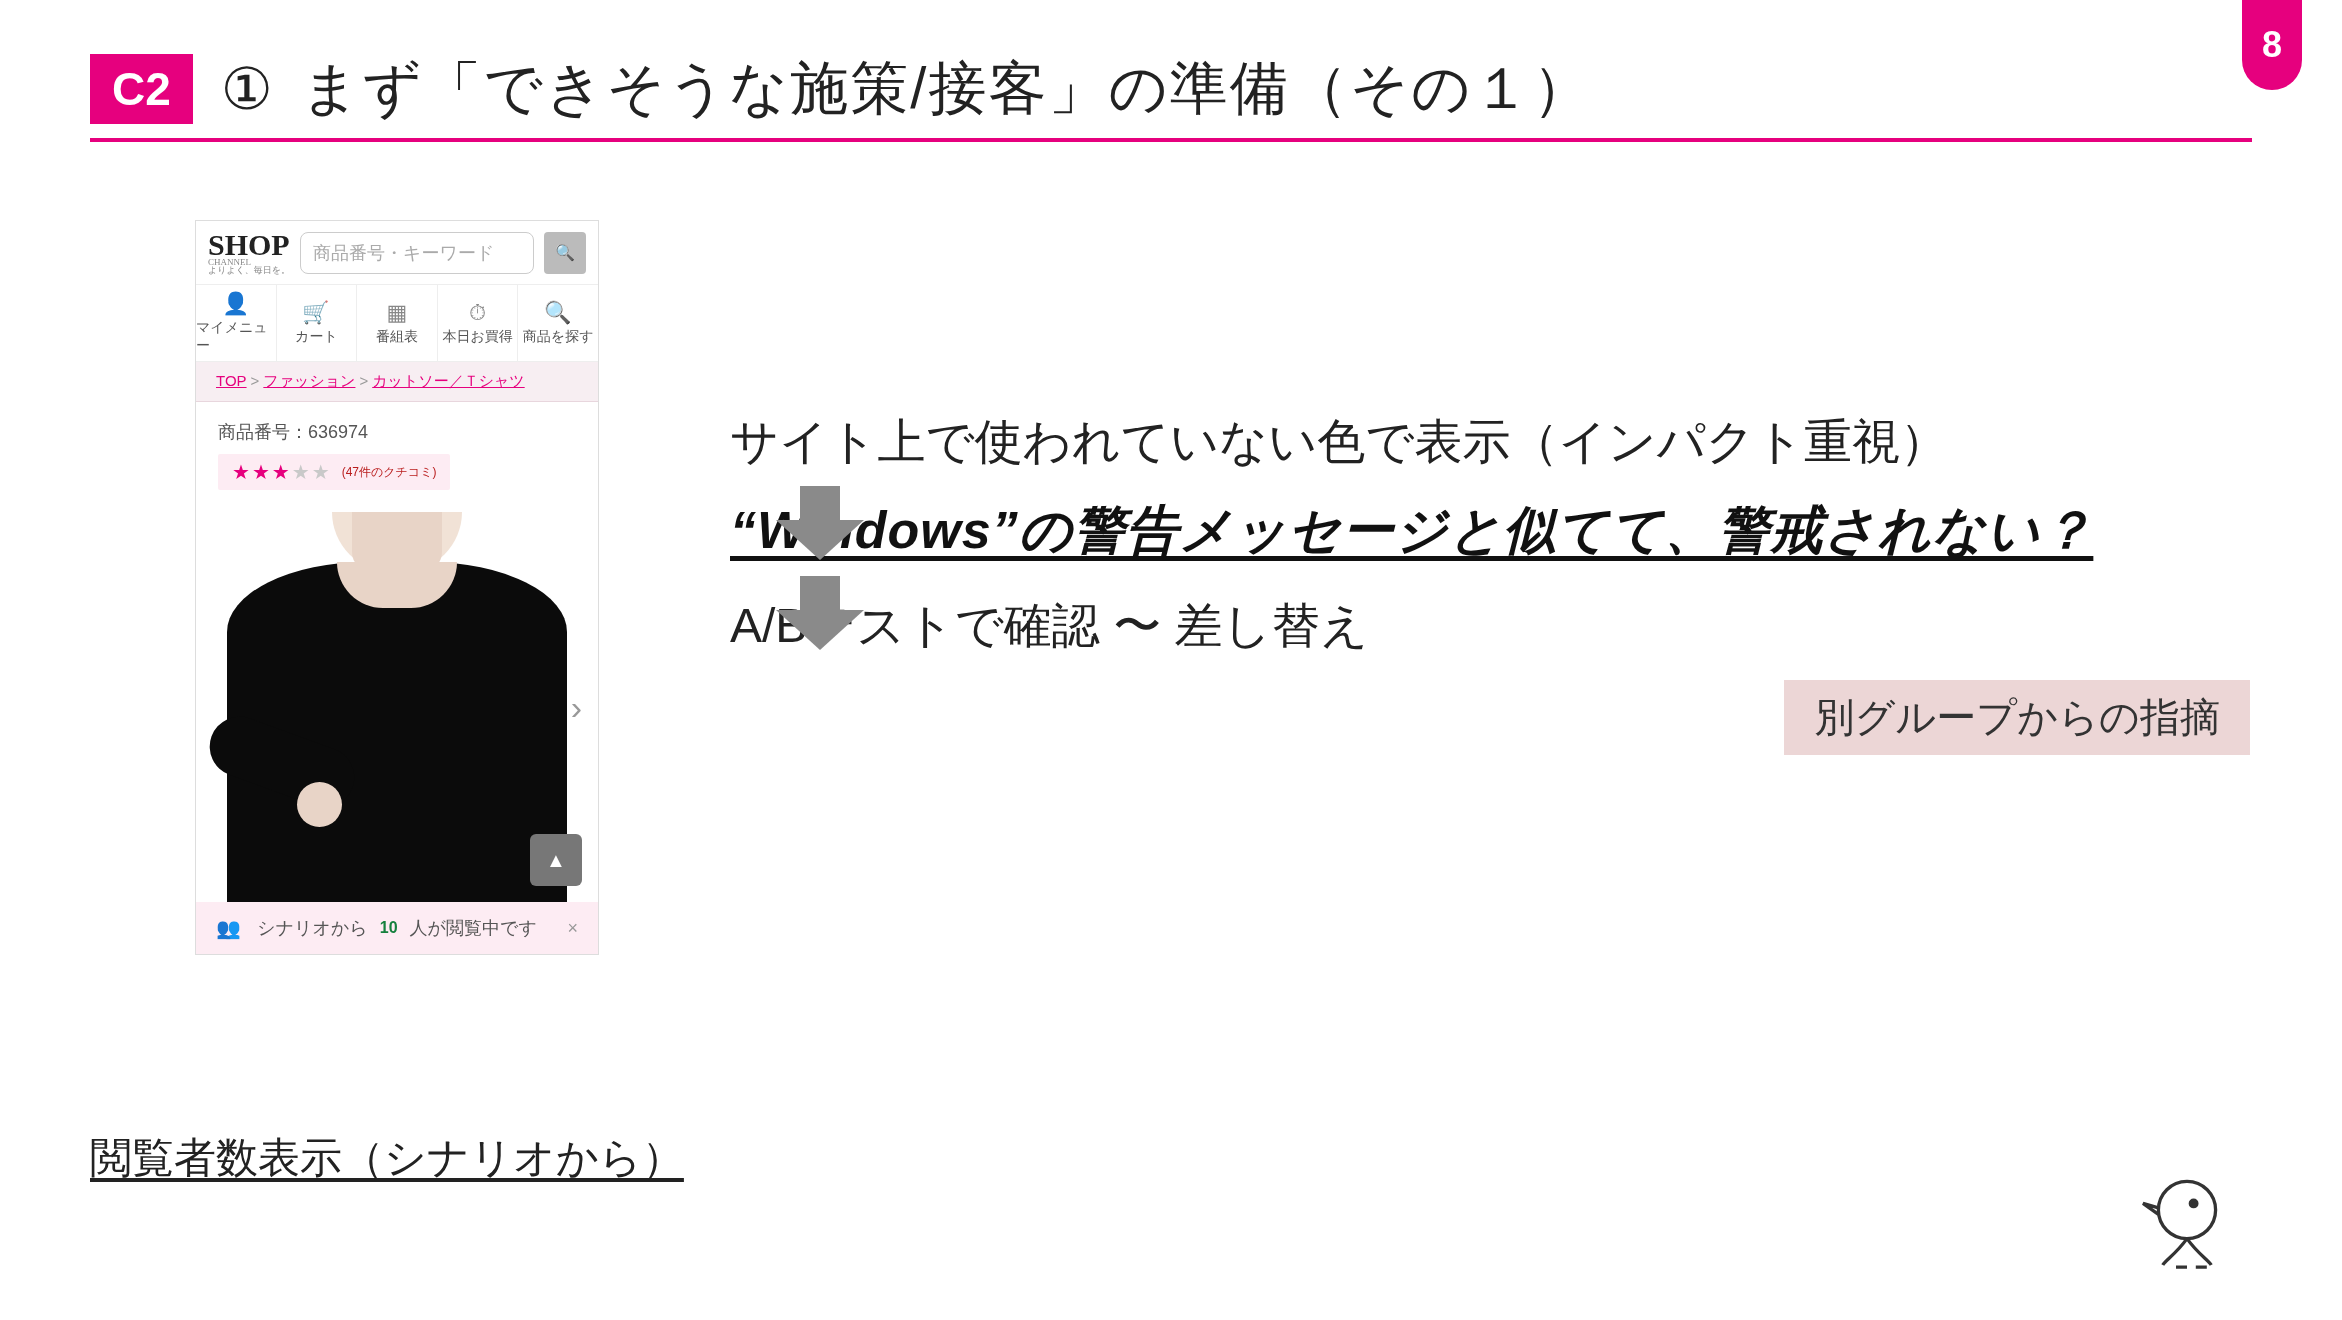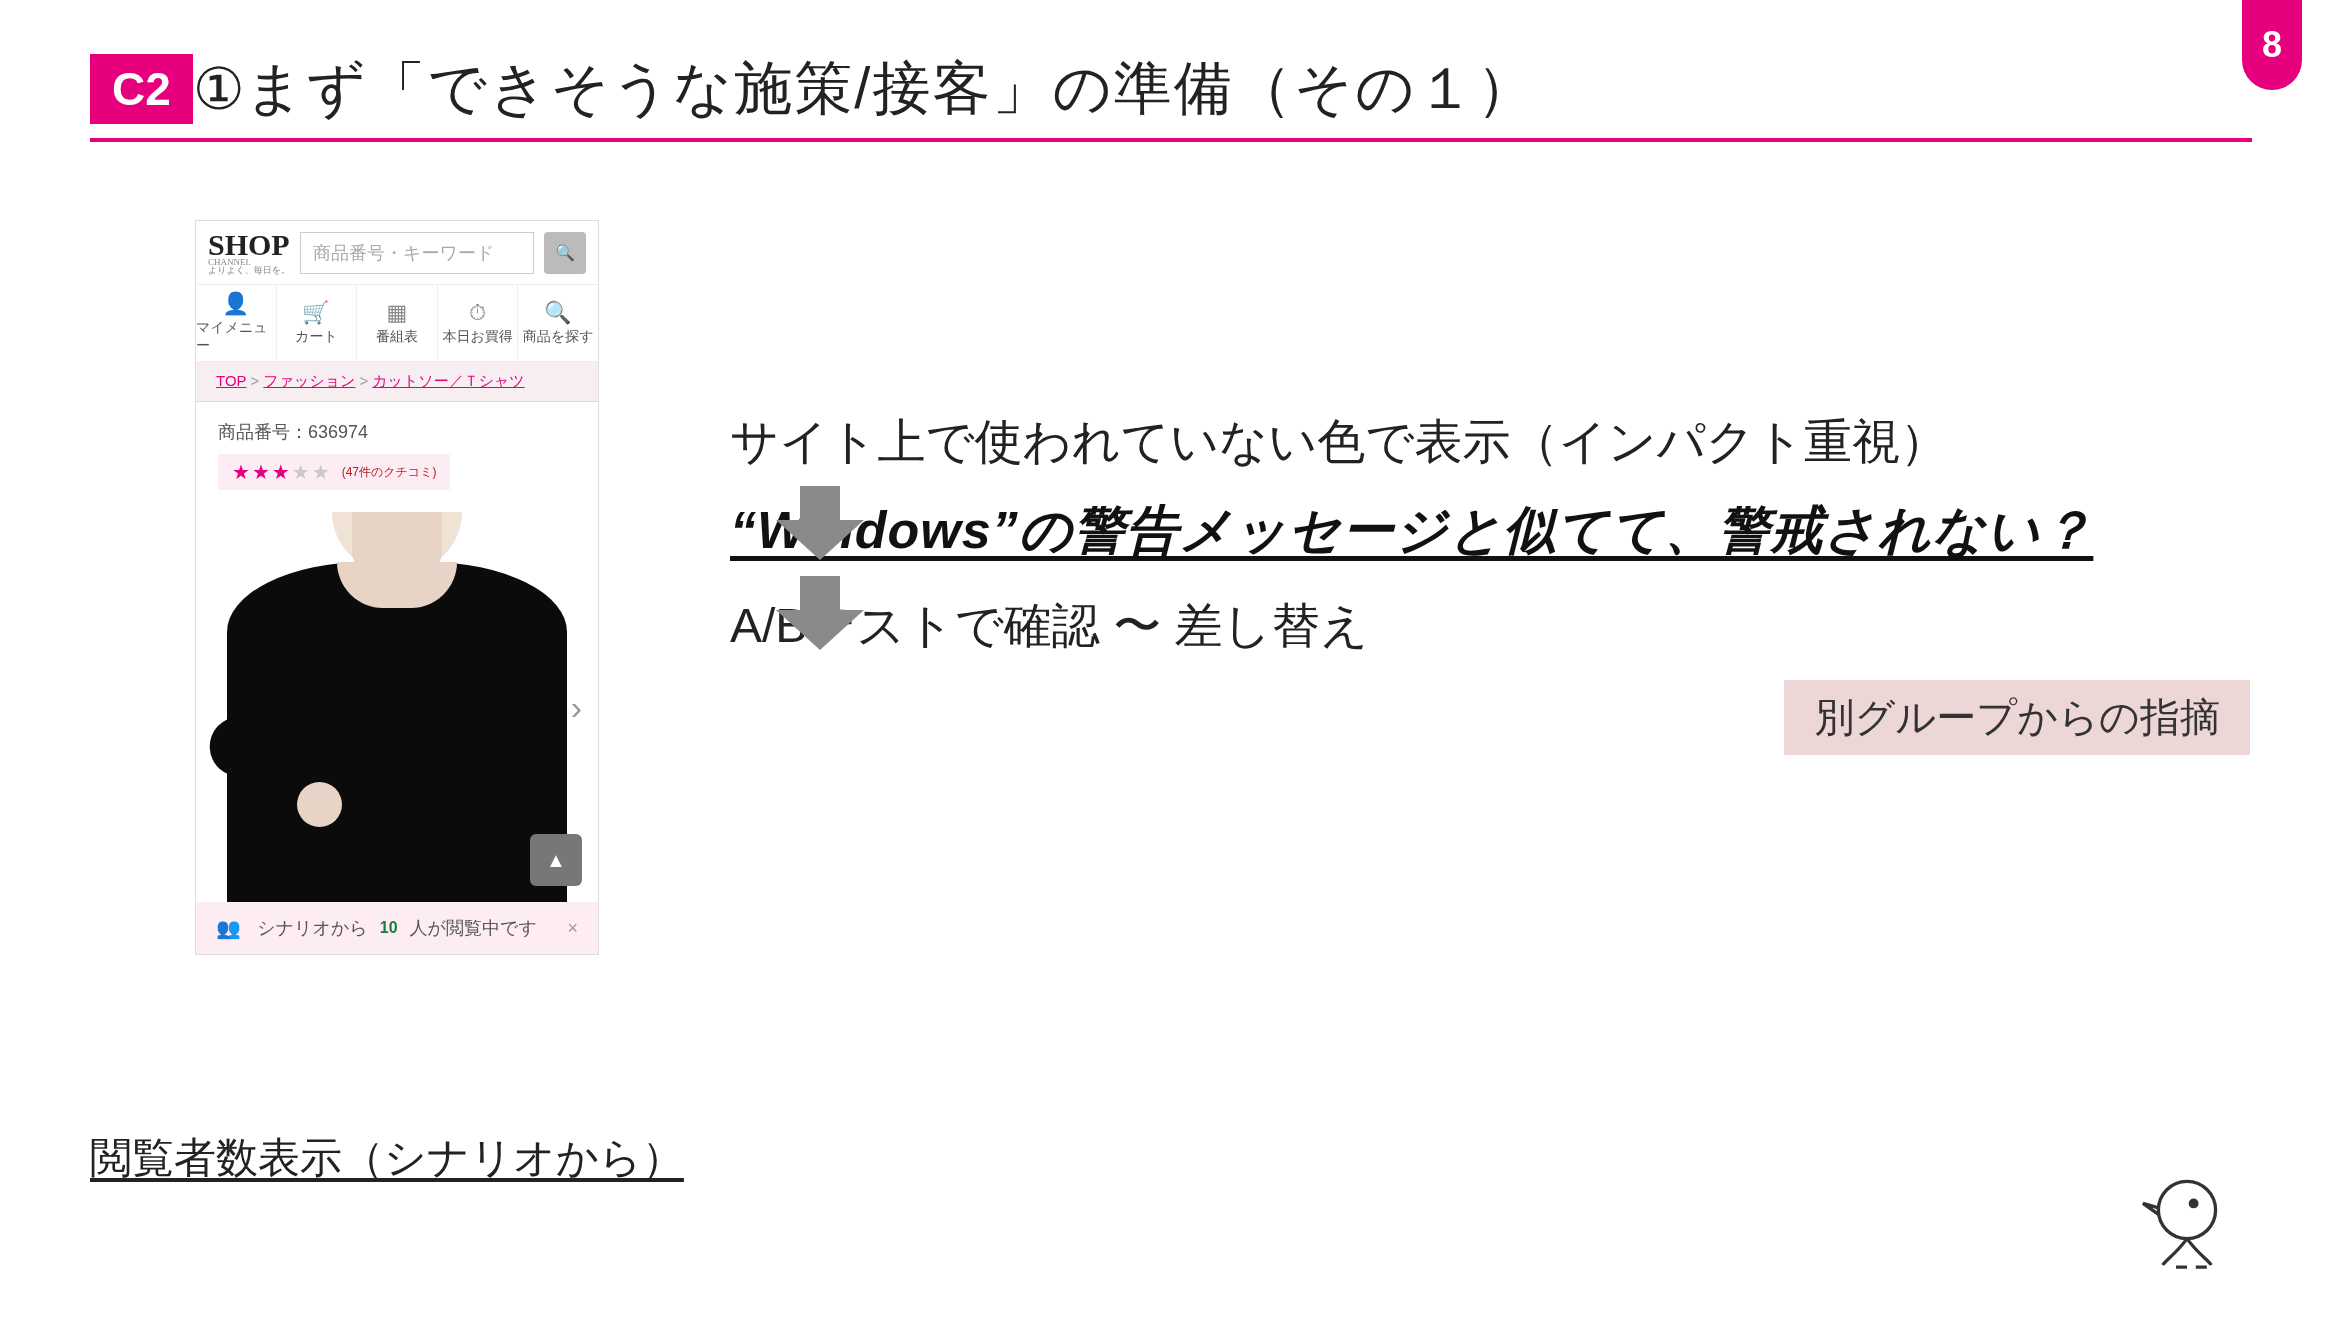--- a/index.html
+++ b/index.html
@@ -1,29 +1,29 @@
 <!DOCTYPE html>
 <html><head>
 <meta charset="utf-8">
 <style>
   * { box-sizing: border-box; margin: 0; padding: 0; }
   html, body { width: 2342px; height: 1320px; background: #fff; font-family: "Hiragino Sans", "Yu Gothic", "Meiryo", sans-serif; color: #222; position: relative; }
 
   .page-number { position: absolute; top: 0; right: 40px; width: 60px; height: 90px; background: #e6007e; border-bottom-left-radius: 30px; border-bottom-right-radius: 30px; color: #fff; font-size: 36px; font-weight: 600; display: flex; align-items: center; justify-content: center; }
 
-  .title-bar { position: absolute; top: 50px; left: 90px; right: 90px; display: flex; align-items: center; padding-bottom: 10px; border-bottom: 4px solid #e6007e; }
+  .title-bar { position: absolute; top: 50px; left: 90px; right: 90px; display: flex; align-items: center; gap: 28px; padding-bottom: 10px; border-bottom: 4px solid #e6007e; }
   .badge { background: #e6007e; color: #fff; font-size: 46px; font-weight: 700; padding: 8px 22px; }
   .circled { font-size: 58px; color: #222; }
   .title-text { font-size: 58px; color: #222; letter-spacing: 2px; }
 
   .mock { position: absolute; top: 220px; left: 195px; width: 404px; background: #f7f3f0; border: 1px solid #ddd; font-family: "Hiragino Sans", sans-serif; }
   .mock-searchrow { display: flex; align-items: center; gap: 10px; padding: 10px 12px; background: #fff; }
   .mock-logo { font-family: serif; font-size: 30px; font-weight: 700; color: #222; line-height: 0.9; }
   .mock-logo small { display:block; font-size: 9px; font-weight: 400; color: #888; }
-  .mock-search { flex: 1; height: 42px; border: 1px solid #ccc; border-radius: 0; padding: 0 12px; color: #aaa; font-size: 18px; display:flex; align-items:center; background:#fff; }
+  .mock-search { flex: 1; height: 42px; border: 1px solid #ccc; border-radius: 8px; padding: 0 12px; color: #aaa; font-size: 18px; display:flex; align-items:center; background:#fff; }
   .mock-search-btn { width: 42px; height: 42px; background: #bbb; border-radius: 4px; display:flex; align-items:center; justify-content:center; color:#fff; }
 
   .mock-navrow { display: flex; background: #fff; border-top: 1px solid #eee; border-bottom: 1px solid #eee; }
   .mock-nav-item { flex:1; display:flex; flex-direction:column; align-items:center; justify-content:center; gap:4px; padding: 8px 0 6px; font-size: 14px; color:#555; border-right:1px solid #eee; }
   .mock-nav-item:last-child { border-right:none; }
   .mock-nav-item .ico { font-size: 22px; color:#888; line-height:1; }
 
   .mock-breadcrumb { padding: 10px 20px; font-size: 15px; color: #e6007e; background: #f7eef2; border-bottom:1px solid #e8d6dd; }
   .mock-breadcrumb a { color: #e6007e; text-decoration: underline; }
   .mock-breadcrumb .sep { color: #999; margin: 0 4px; }

